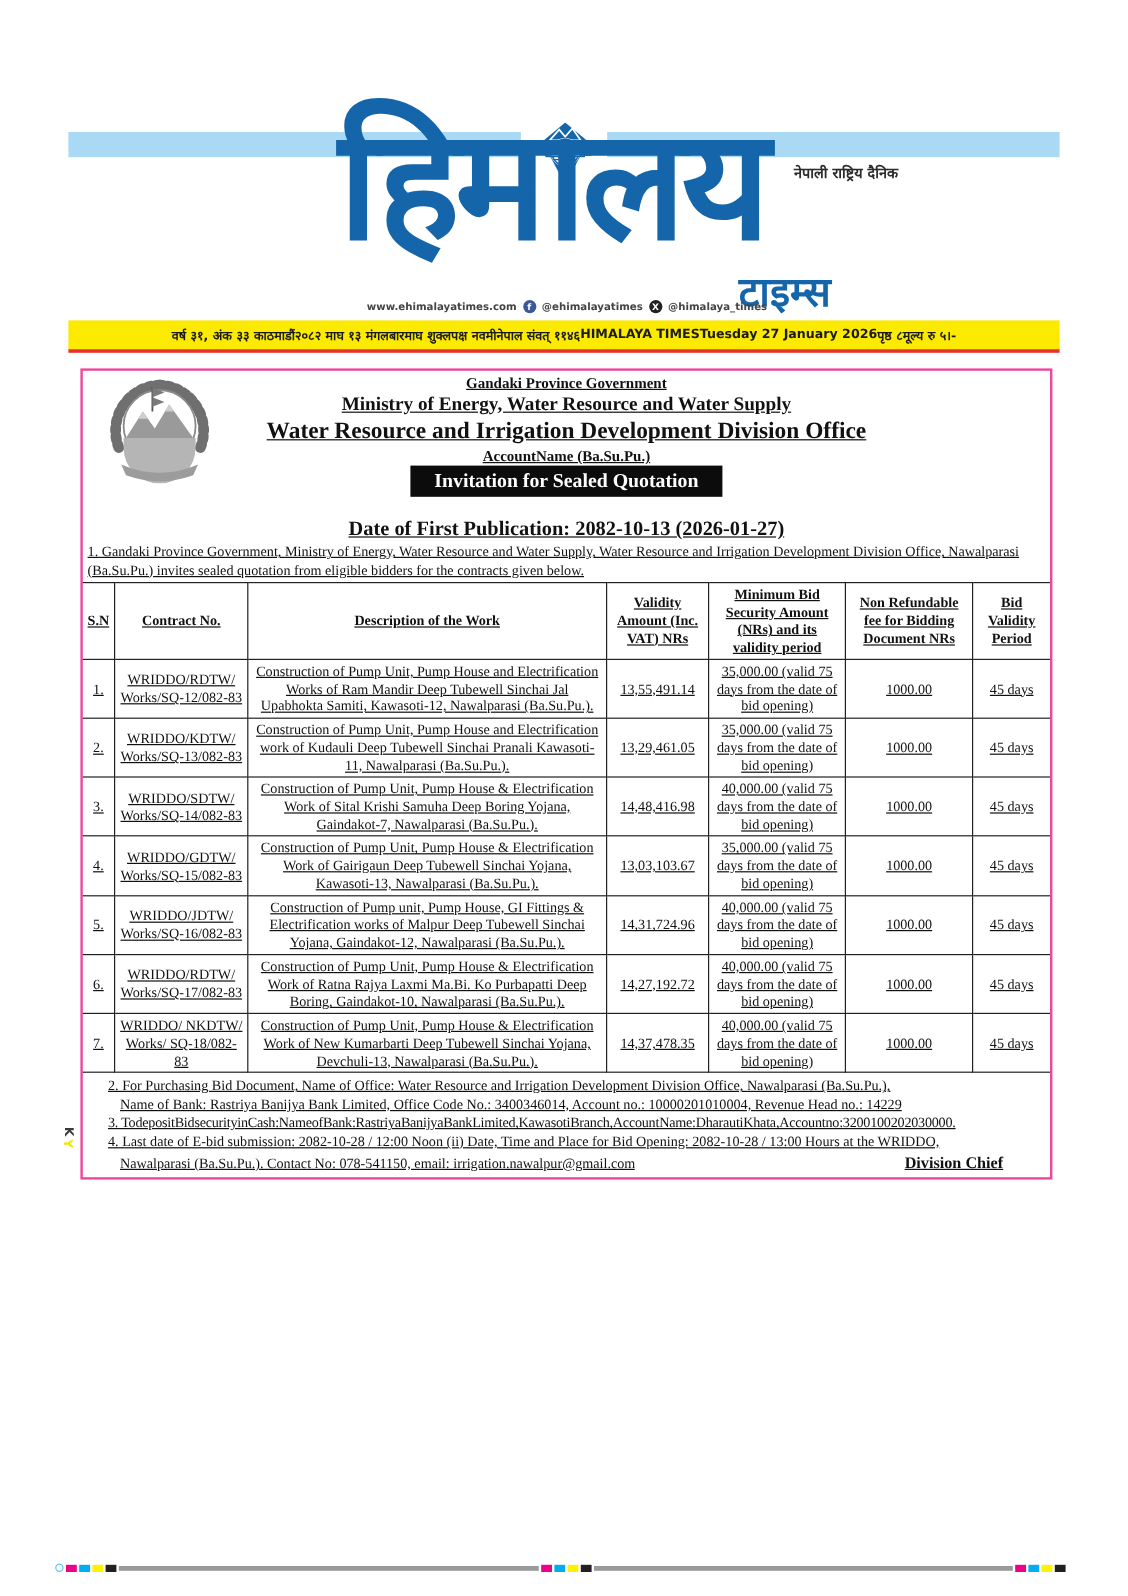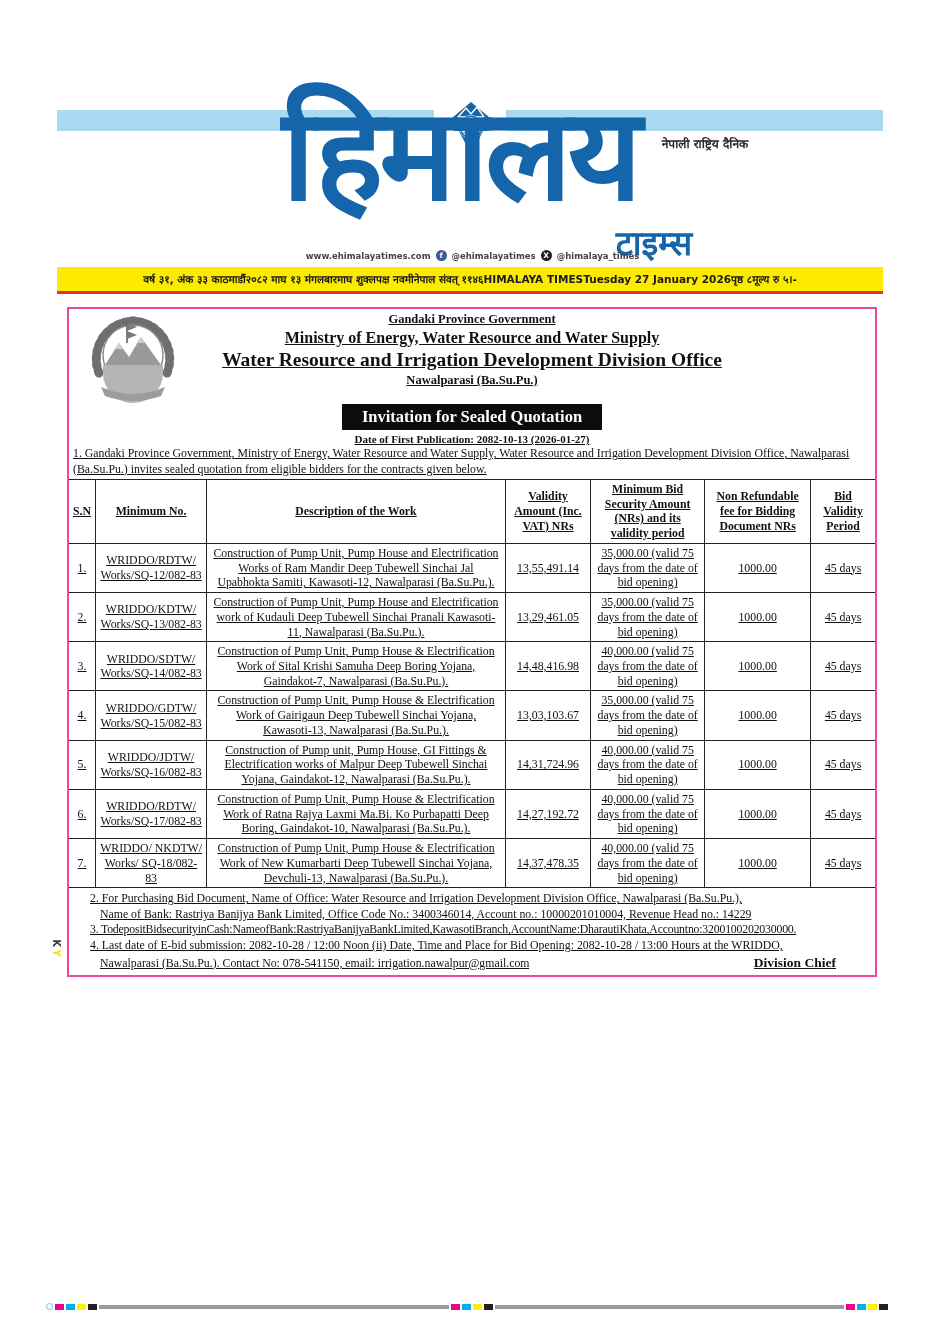--- a/index.html
+++ b/index.html
@@ -36,22 +36,22 @@
   
   .notice{position:absolute;left:67px;top:307px;width:810px;border:2px solid #ec4899;
           box-sizing:border-box;background:#fff;text-decoration:underline;}
   .notice-head{position:relative;text-align:center;padding-top:3px;}
   .emblem{position:absolute;left:16px;top:4px;width:96px;height:90px;}
   .gov{font-size:12.5px;font-weight:bold;line-height:1.25;}
   .ministry{font-size:16px;font-weight:bold;line-height:1.25;}
   .office{font-size:19.5px;font-weight:bold;line-height:1.25;}
   .loc{font-size:12.5px;font-weight:bold;line-height:1.3;}
   .title-box{display:inline-block;background:#0c0c0c;color:#fff;font-size:16.5px;font-weight:bold;
-             padding:3px 20px;margin-top:16px;}
-  .pubdate{font-size:11px;font-weight:bold;margin-top:3px;}
+             padding:3px 20px;margin-top:0;}
+  .pubdate{font-size:17px;font-weight:bold;margin-top:17px;}
   .intro{font-size:11.8px;line-height:1.3;padding:1px 4px 2px 4px;text-align:left;}
 
   
   table.qt{width:100%;border-collapse:collapse;font-size:11.8px;}
   table.qt th, table.qt td{border:1.4px solid #222;padding:2px 4px;vertical-align:middle;}
   table.qt th{font-weight:bold;text-align:center;line-height:1.25;}
   table.qt td{text-align:center;line-height:1.25;}
   table.qt th:first-child, table.qt td:first-child{border-left:none;}
   table.qt th:last-child, table.qt td:last-child{border-right:none;}
   td.col-description{text-align:justify;}
@@ -144,32 +144,32 @@
           <path d="M30,36 l4,-6 4,6 Z M52,30 l4,-6 4,6 Z" fill="#cfcfcf"></path>
           <path d="M18,52 h60 v8 a30,30 0 0 1 -60,0 Z" fill="#b5b5b5"></path>
           <line x1="42" y1="10" x2="42" y2="30" stroke="#555" stroke-width="1.5"></line>
           <path d="M42,10 l10,4 -10,4 Z M42,18 l10,4 -10,4 Z" fill="#7a7a7a"></path>
           <path d="M16,74 q32,14 64,0 l-4,9 q-28,10 -56,0 Z" fill="#9c9c9c"></path>
         </svg>
       </div>
       <div class="gov">Gandaki Province Government</div>
       <div class="ministry">Ministry of Energy, Water Resource and Water Supply</div>
       <div class="office">Water Resource and Irrigation Development Division Office</div>
-      <div class="loc">Nawalparasi (Ba.Su.Pu.)</div>
+      <div class="loc">AccountName (Ba.Su.Pu.)</div>
       <div><span class="title-box">Invitation for Sealed Quotation</span></div>
       <div class="pubdate">Date of First Publication: 2082-10-13 (2026-01-27)</div>
     </div>
 
     <div class="intro">1. Gandaki Province Government, Ministry of Energy, Water Resource and Water Supply, Water Resource and Irrigation Development Division Office, Nawalparasi (Ba.Su.Pu.) invites sealed quotation from eligible bidders for the contracts given below.</div>
 
     <table class="qt">
       <thead>
           <tr>
             <th class="col-sn">S.N</th>
-            <th class="col-contract">Minimum No.</th>
+            <th class="col-contract">Contract No.</th>
             <th class="col-description">Description of the Work</th>
             <th class="col-amount">Validity Amount (Inc. VAT) NRs</th>
             <th class="col-security">Minimum Bid Security Amount (NRs) and its validity period</th>
             <th class="col-fee">Non Refundable fee for Bidding Document NRs</th>
             <th class="col-validity">Bid Validity Period</th>
           </tr>
         </thead>
       <tbody>
           <tr>
             <td class="col-sn">1.</td>

